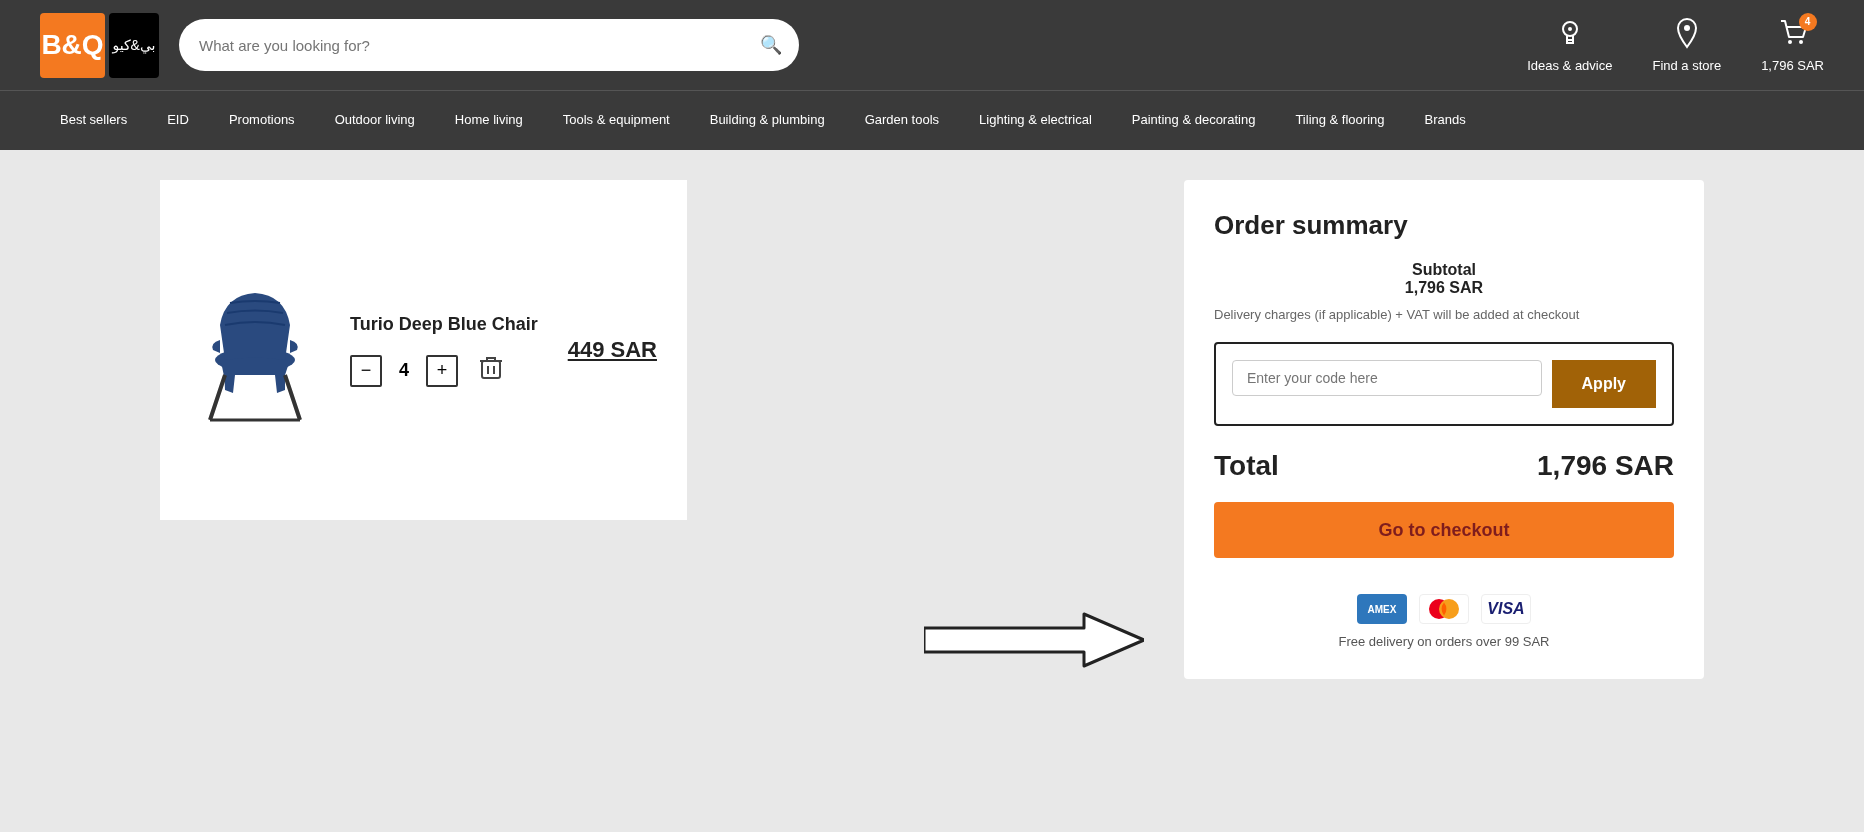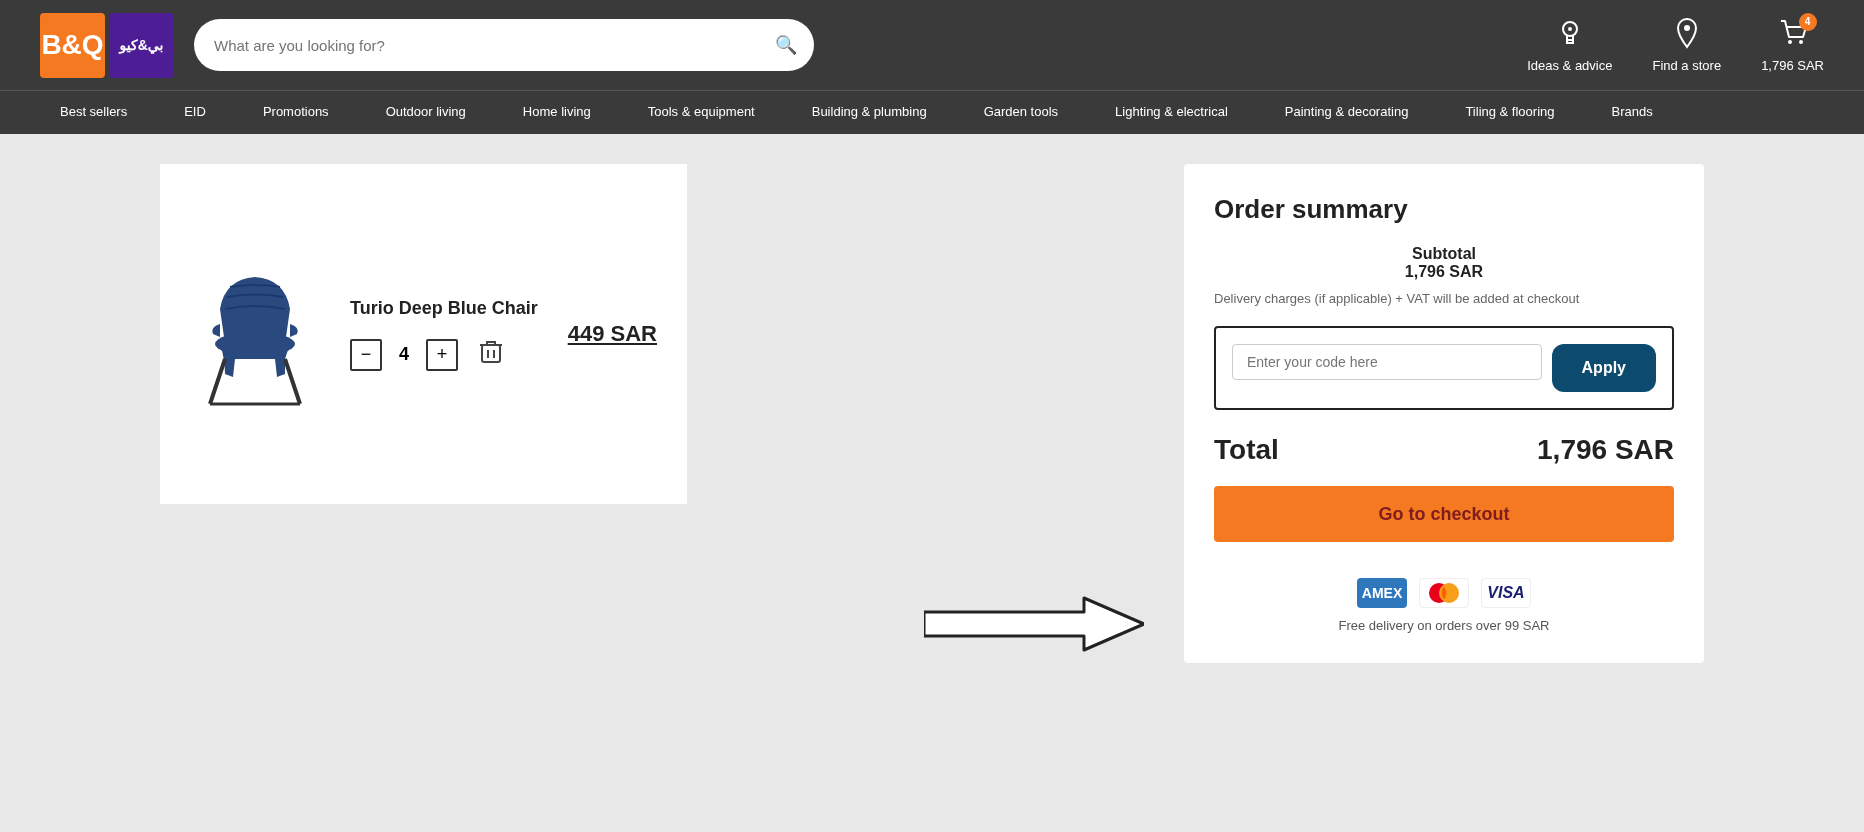--- a/index.html
+++ b/index.html
@@ -25,25 +25,25 @@
       font-size: 28px;
       font-weight: 900;
       width: 65px;
       height: 65px;
       display: flex;
       align-items: center;
       justify-content: center;
       border-radius: 4px;
     }
     .logo-arabic {
-      background: #4c1d95;
+      background: #000000;
       color: white;
       font-size: 14px;
-      font-weight: 700;
-      width: 65px;
+      font-weight: 400;
+      width: 50px;
       height: 65px;
       display: flex;
       align-items: center;
       justify-content: center;
       border-radius: 4px;
     }
     .search-bar {
       flex: 1;
       max-width: 620px;
       position: relative;
@@ -109,22 +109,22 @@
       line-height: 1.2;
     }
 
     
     .nav-bar {
       background: #3a3a3a;
       border-top: 1px solid #555;
       display: flex;
       align-items: center;
       padding: 0 40px;
-      height: 44px;
-      gap: 17px;
+      height: 60px;
+      gap: 0;
     }
     .nav-item {
       color: white;
       font-size: 13px;
       padding: 0 20px;
       height: 60px;
       display: flex;
       align-items: center;
       cursor: pointer;
       white-space: nowrap;
@@ -278,29 +278,29 @@
       flex: 1;
       height: 36px;
       border: 1px solid #ccc;
       border-radius: 4px;
       padding: 0 14px;
       font-size: 14px;
       color: #999;
       outline: none;
     }
     .apply-btn {
-      background: #0c4a6e;
+      background: #a16207;
       color: white;
       border: none;
       padding: 5px 30px;
       height: 48px;
       font-size: 16px;
       font-weight: 600;
       cursor: pointer;
-      border-radius: 12px;
+      border-radius: 0;
     }
     .total-row {
       display: flex;
       justify-content: space-between;
       align-items: center;
       margin-bottom: 20px;
     }
     .total-label {
       font-size: 28px;
       font-weight: 700;
@@ -329,21 +329,21 @@
       gap: 12px;
       margin-bottom: 10px;
     }
     .payment-icon {
       width: 50px;
       height: 30px;
       border-radius: 4px;
       display: flex;
       align-items: center;
       justify-content: center;
-      font-size: 14px;
+      font-size: 10px;
       font-weight: bold;
     }
     .amex-icon {
       background: #2e77bc;
       color: white;
     }
     .mc-icon {
       background: white;
       border: 1px solid #eee;
     }

